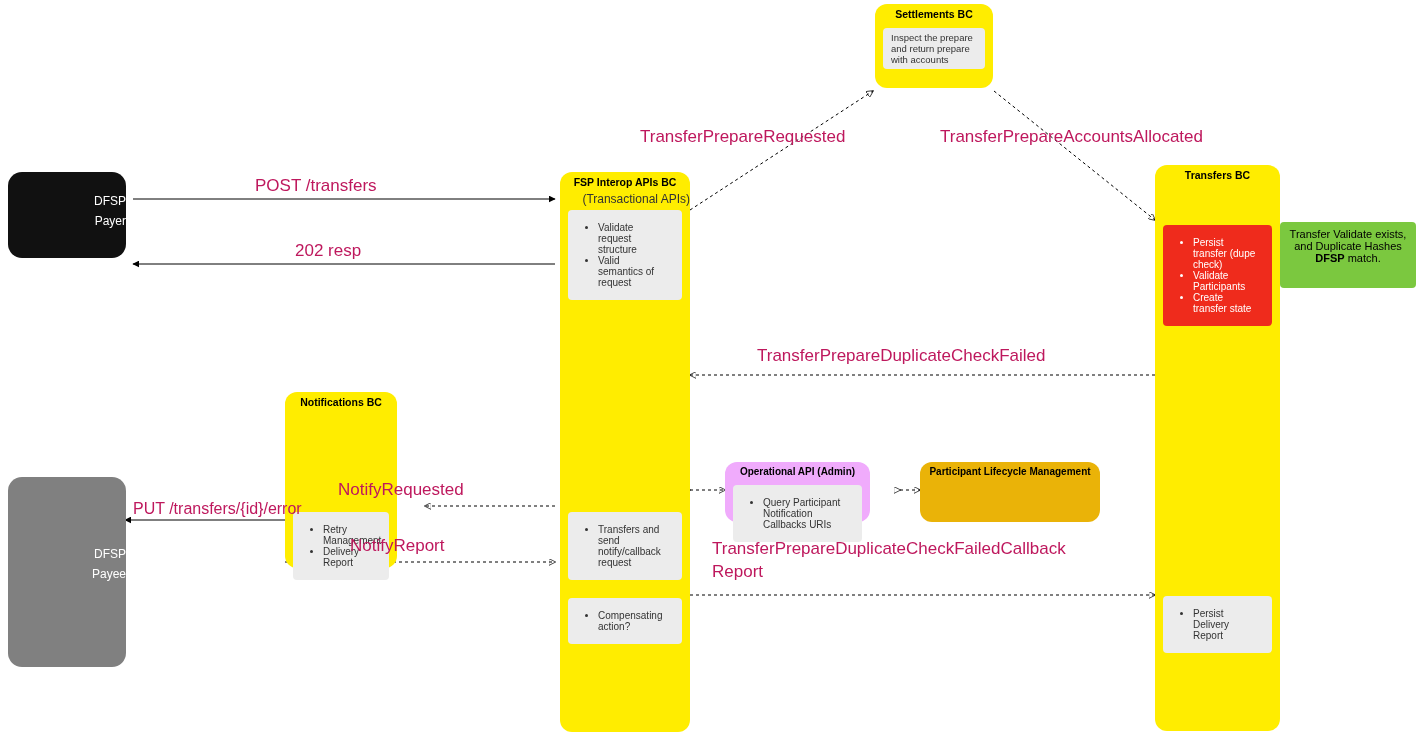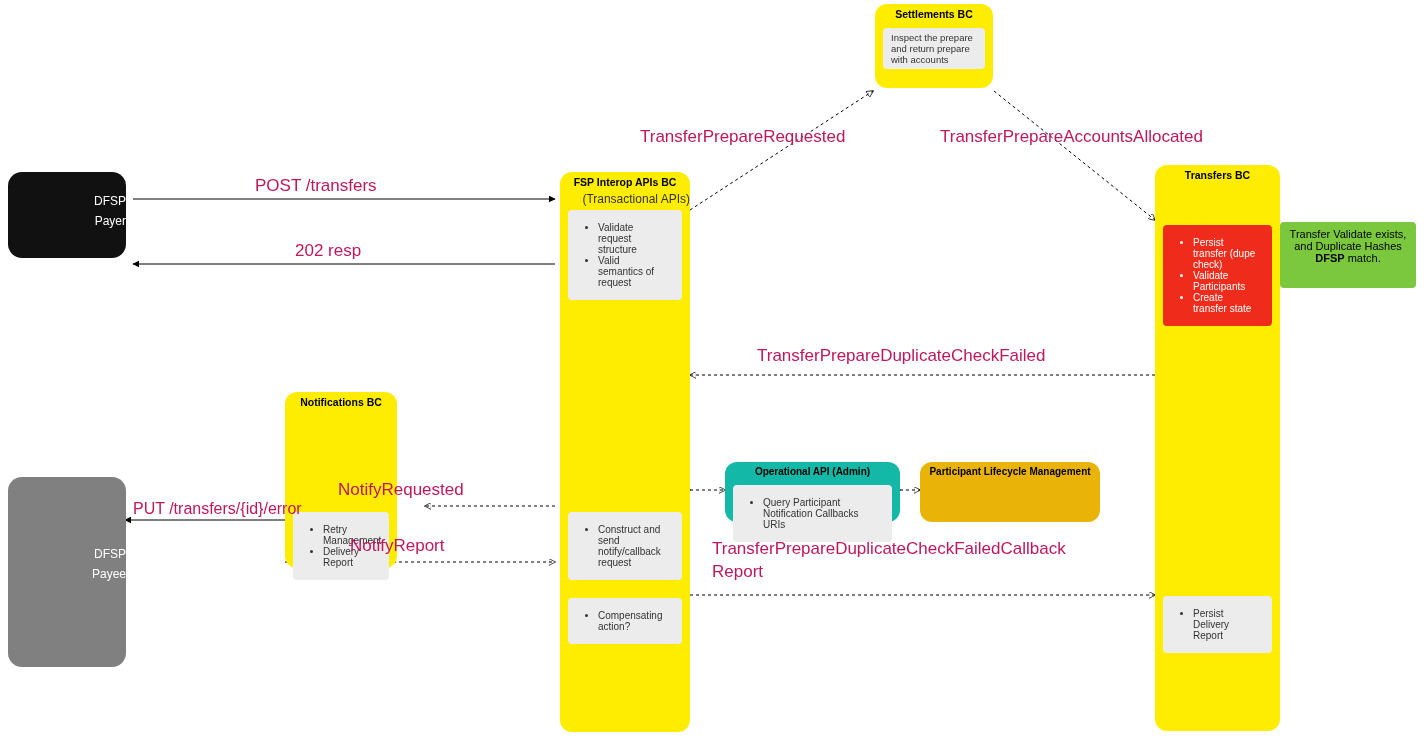--- a/index.html
+++ b/index.html
@@ -67,41 +67,41 @@
  <div class="header">FSP Interop APIs BC</div>
  <div class="sub">(Transactional APIs)</div>
  <div class="bullets">
         <ul>
           <li>Validate request structure</li>
           <li>Valid semantics of request</li>
         </ul>
       </div>
  <div class="bullets" style="margin-top:212px">
         <ul>
-          <li>Construct and send notify/callback request</li>
+          <li>Transfers and send notify/callback request</li>
         </ul>
       </div>
  <div class="bullets" style="margin-top:18px">
         <ul>
           <li>Compensating action?</li>
         </ul>
       </div>
 </div>
 
 <div class="node" style="left:285px;top:392px;width:112px;height:176px;background:#ffed00">
  <div class="header">Notifications BC</div>
  <div class="bullets" style="margin-top:100px">
         <ul>
           <li>Retry Management</li>
           <li>Delivery Report</li>
         </ul>
       </div>
 </div>
 
-<div class="node" style="left:725px;top:462px;width:175px;height:60px;background:#14b8a6">
+<div class="node" style="left:725px;top:462px;width:145px;height:60px;background:#f0abfc">
  <div class="header" style="font-size:10px">Operational API (Admin)</div>
  <div class="bullets">
         <ul>
           <li>Query Participant Notification Callbacks URIs</li>
         </ul>
       </div>
 </div>
 
 <div class="node" style="left:920px;top:462px;width:180px;height:60px;background:#eab308">
  <div class="header" style="font-size:10px">Participant Lifecycle Management</div>

